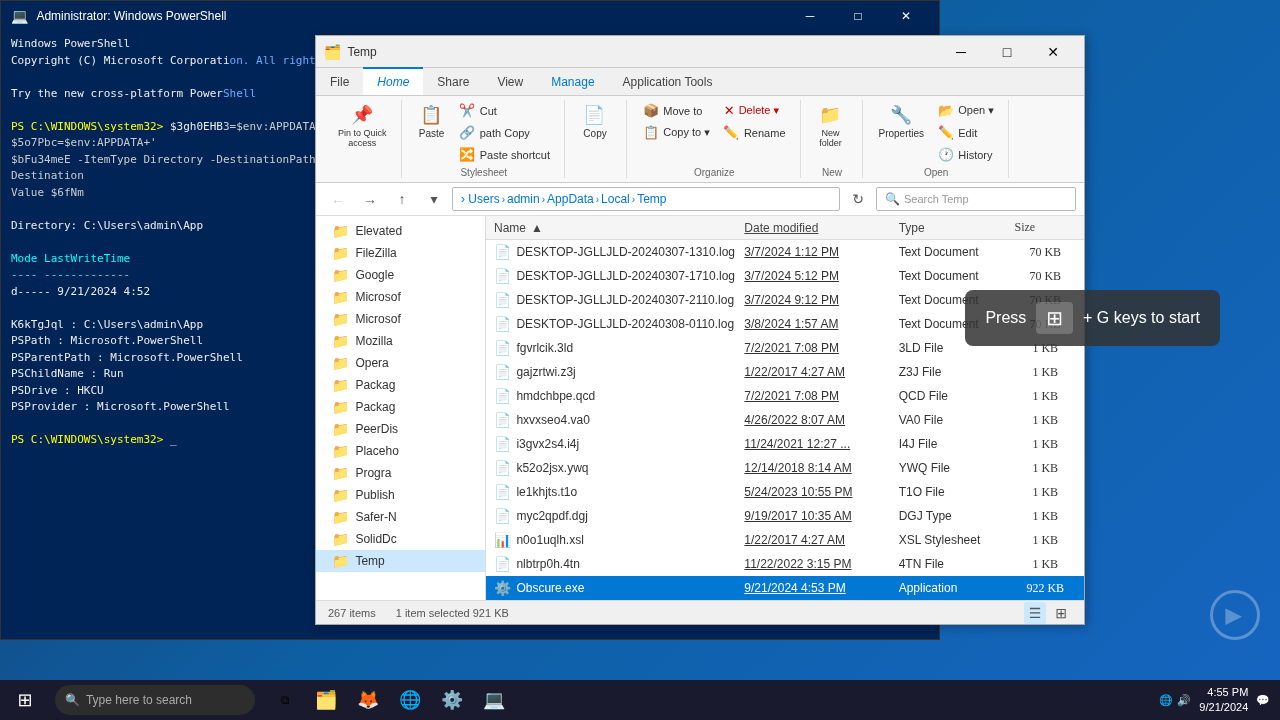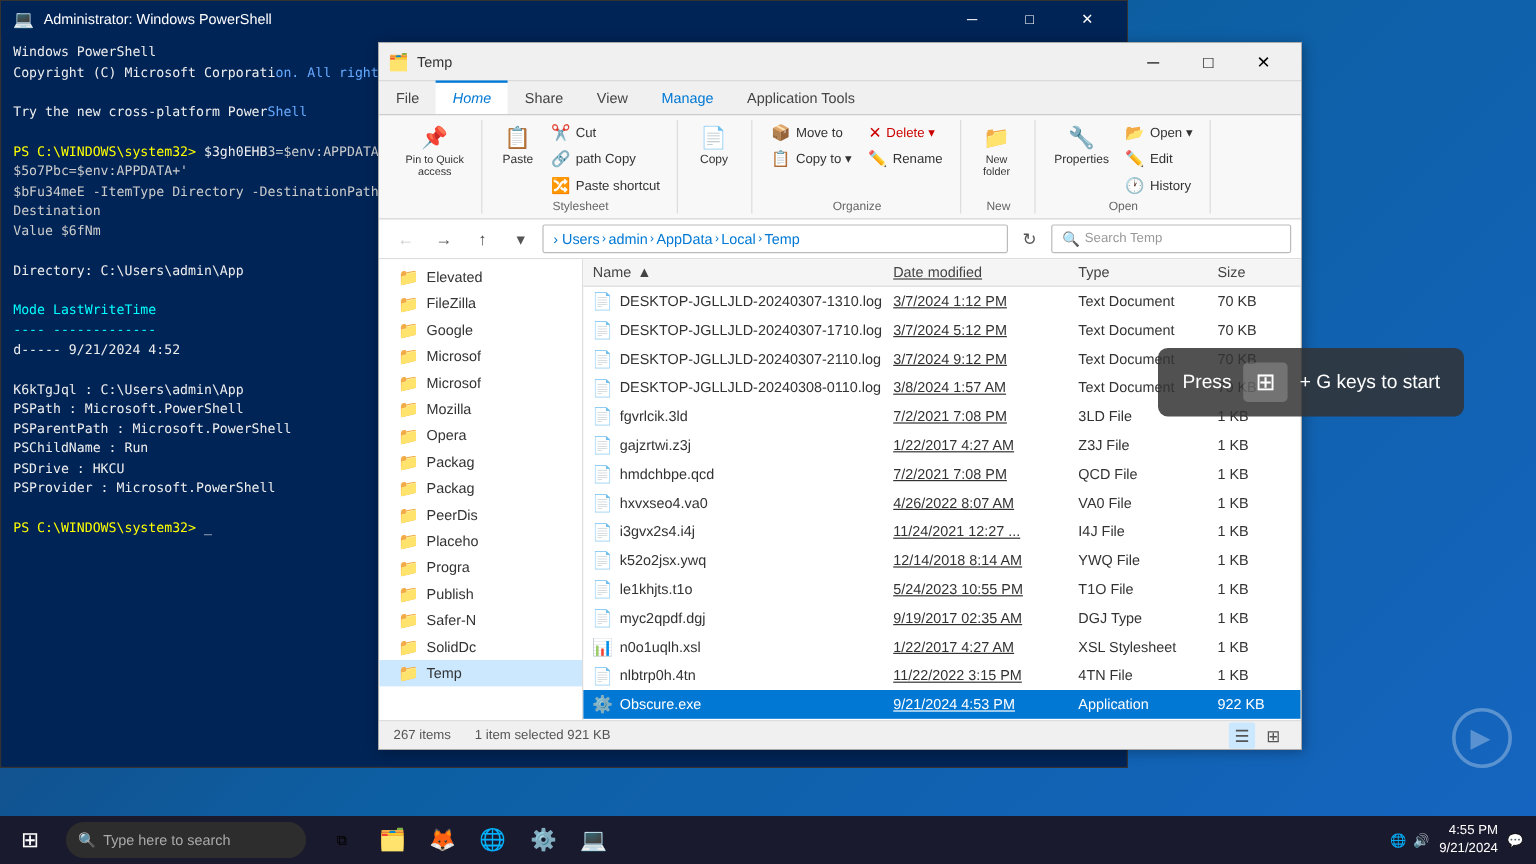--- a/index.html
+++ b/index.html
@@ -70,21 +70,21 @@
     
     .file-list { flex: 1; overflow-y: auto; }
     .file-list-header { display: flex; background: #f5f5f5; border-bottom: 1px solid #ddd; font-size: 12px; color: #444; font-weight: normal; }
     .file-list-header-col { padding: 4px 8px; cursor: pointer; display: flex; align-items: center; gap: 3px; }
     .file-row { display: flex; align-items: center; padding: 2px 0; font-size: 12px; color: #333; cursor: pointer; }
     .file-row.selected { background: #0078d4; color: white; }
     .file-col { padding: 2px 8px; overflow: hidden; text-overflow: ellipsis; white-space: nowrap; }
     .file-col-name { width: 260px; display: flex; align-items: center; gap: 5px; }
     .file-col-date { width: 160px; text-decoration: underline; }
     .file-col-type { width: 120px; }
-    .file-col-size { width: 80px; text-align: left; }
+    .file-col-size { width: 80px; text-align: center; font-family: Liberation Serif, serif; }
     .file-icon { font-size: 14px; flex-shrink: 0; }
 
     
     .status-bar { height: 24px; background: #f0f0f0; border-top: 1px solid #ddd; display: flex; align-items: center; padding: 0 12px; gap: 20px; font-size: 11px; color: #555; }
     .status-right { margin-left: auto; display: flex; gap: 4px; }
     .view-btn { width: 22px; height: 22px; display: flex; align-items: center; justify-content: center; border-radius: 2px; cursor: pointer; font-size: 14px; }
     .view-btn.active { background: #cce8ff; }
 
     
     .anyrun-watermark { position: absolute; bottom: 80px; right: 20px; color: rgba(255,255,255,0.3); font-size: 28px; font-weight: bold; letter-spacing: 3px; display: flex; align-items: center; gap: 8px; }
@@ -491,21 +491,21 @@
       </div>
       <div class="file-col file-col-date">5/24/2023 10:55 PM</div>
       <div class="file-col file-col-type">T1O File</div>
       <div class="file-col file-col-size">1 KB</div>
     </div>
           <div class="file-row">
       <div class="file-col file-col-name">
         <span class="file-icon">📄</span>
         <span>myc2qpdf.dgj</span>
       </div>
-      <div class="file-col file-col-date">9/19/2017 02:35 AM</div>
+      <div class="file-col file-col-date">9/19/2017 10:35 AM</div>
       <div class="file-col file-col-type">DGJ Type</div>
       <div class="file-col file-col-size">1 KB</div>
     </div>
           <div class="file-row">
       <div class="file-col file-col-name">
         <span class="file-icon">📊</span>
         <span>n0o1uqlh.xsl</span>
       </div>
       <div class="file-col file-col-date">1/22/2017 4:27 AM</div>
       <div class="file-col file-col-type">XSL Stylesheet</div>

